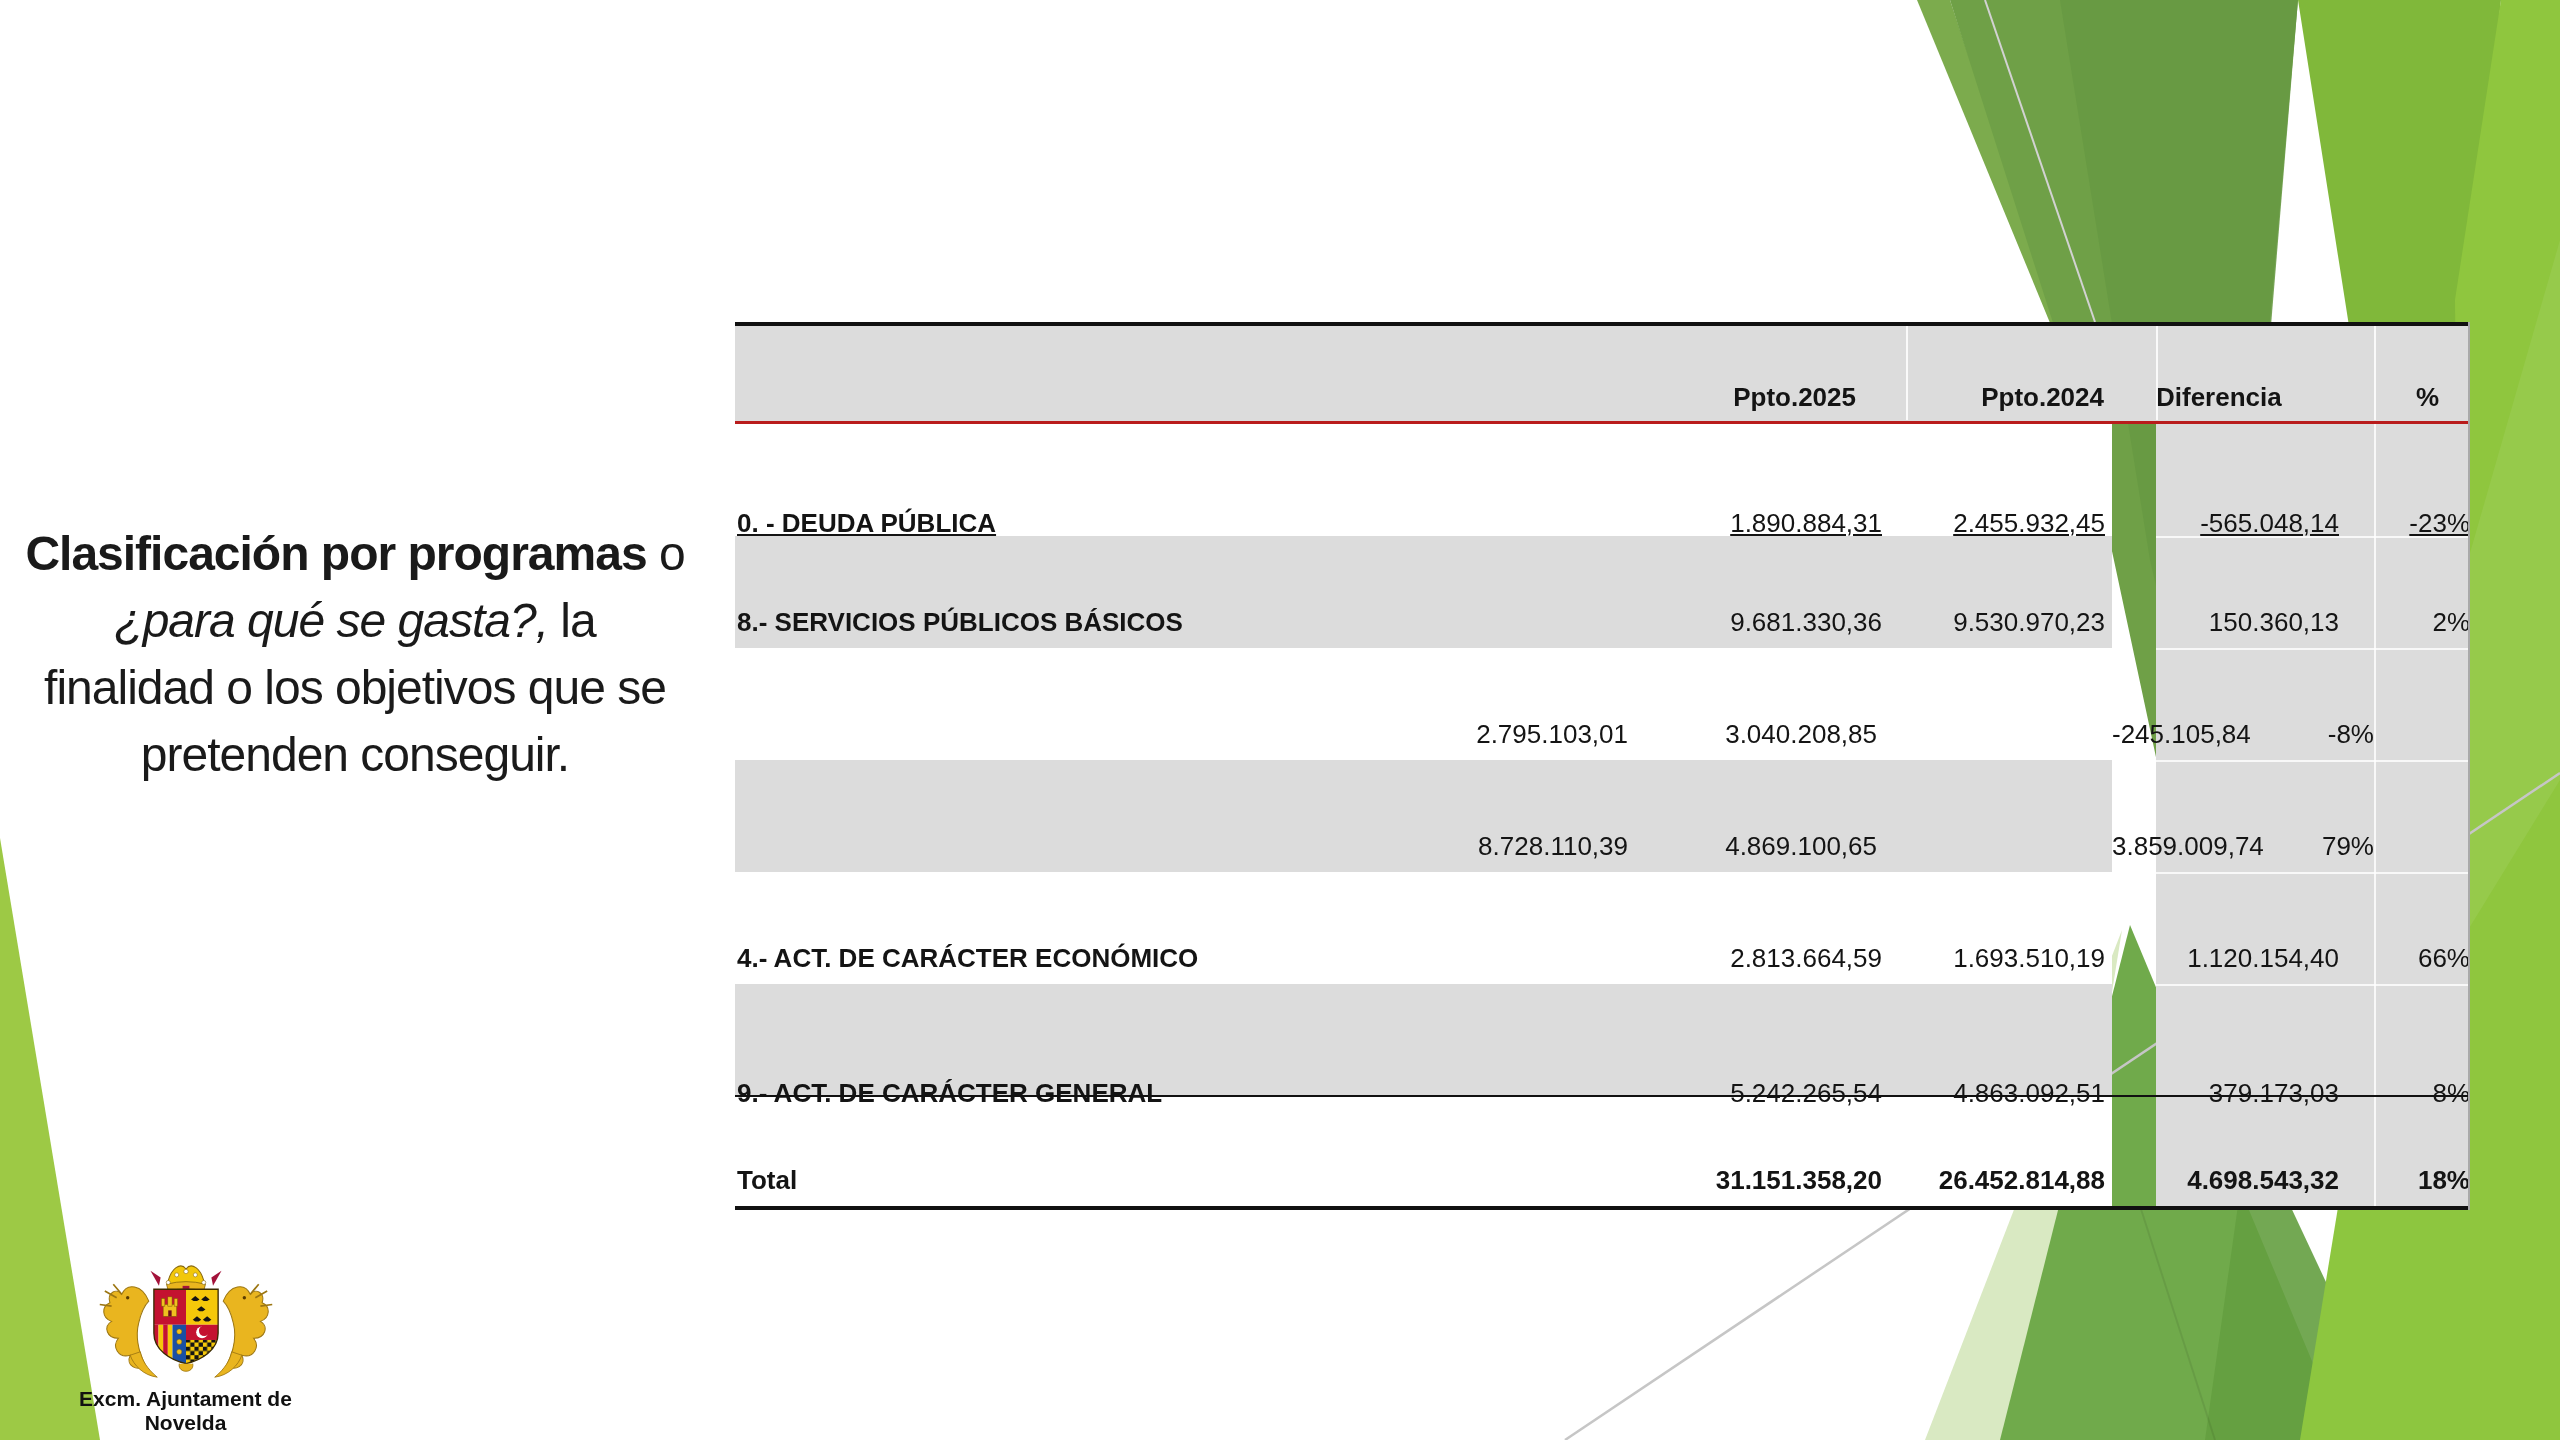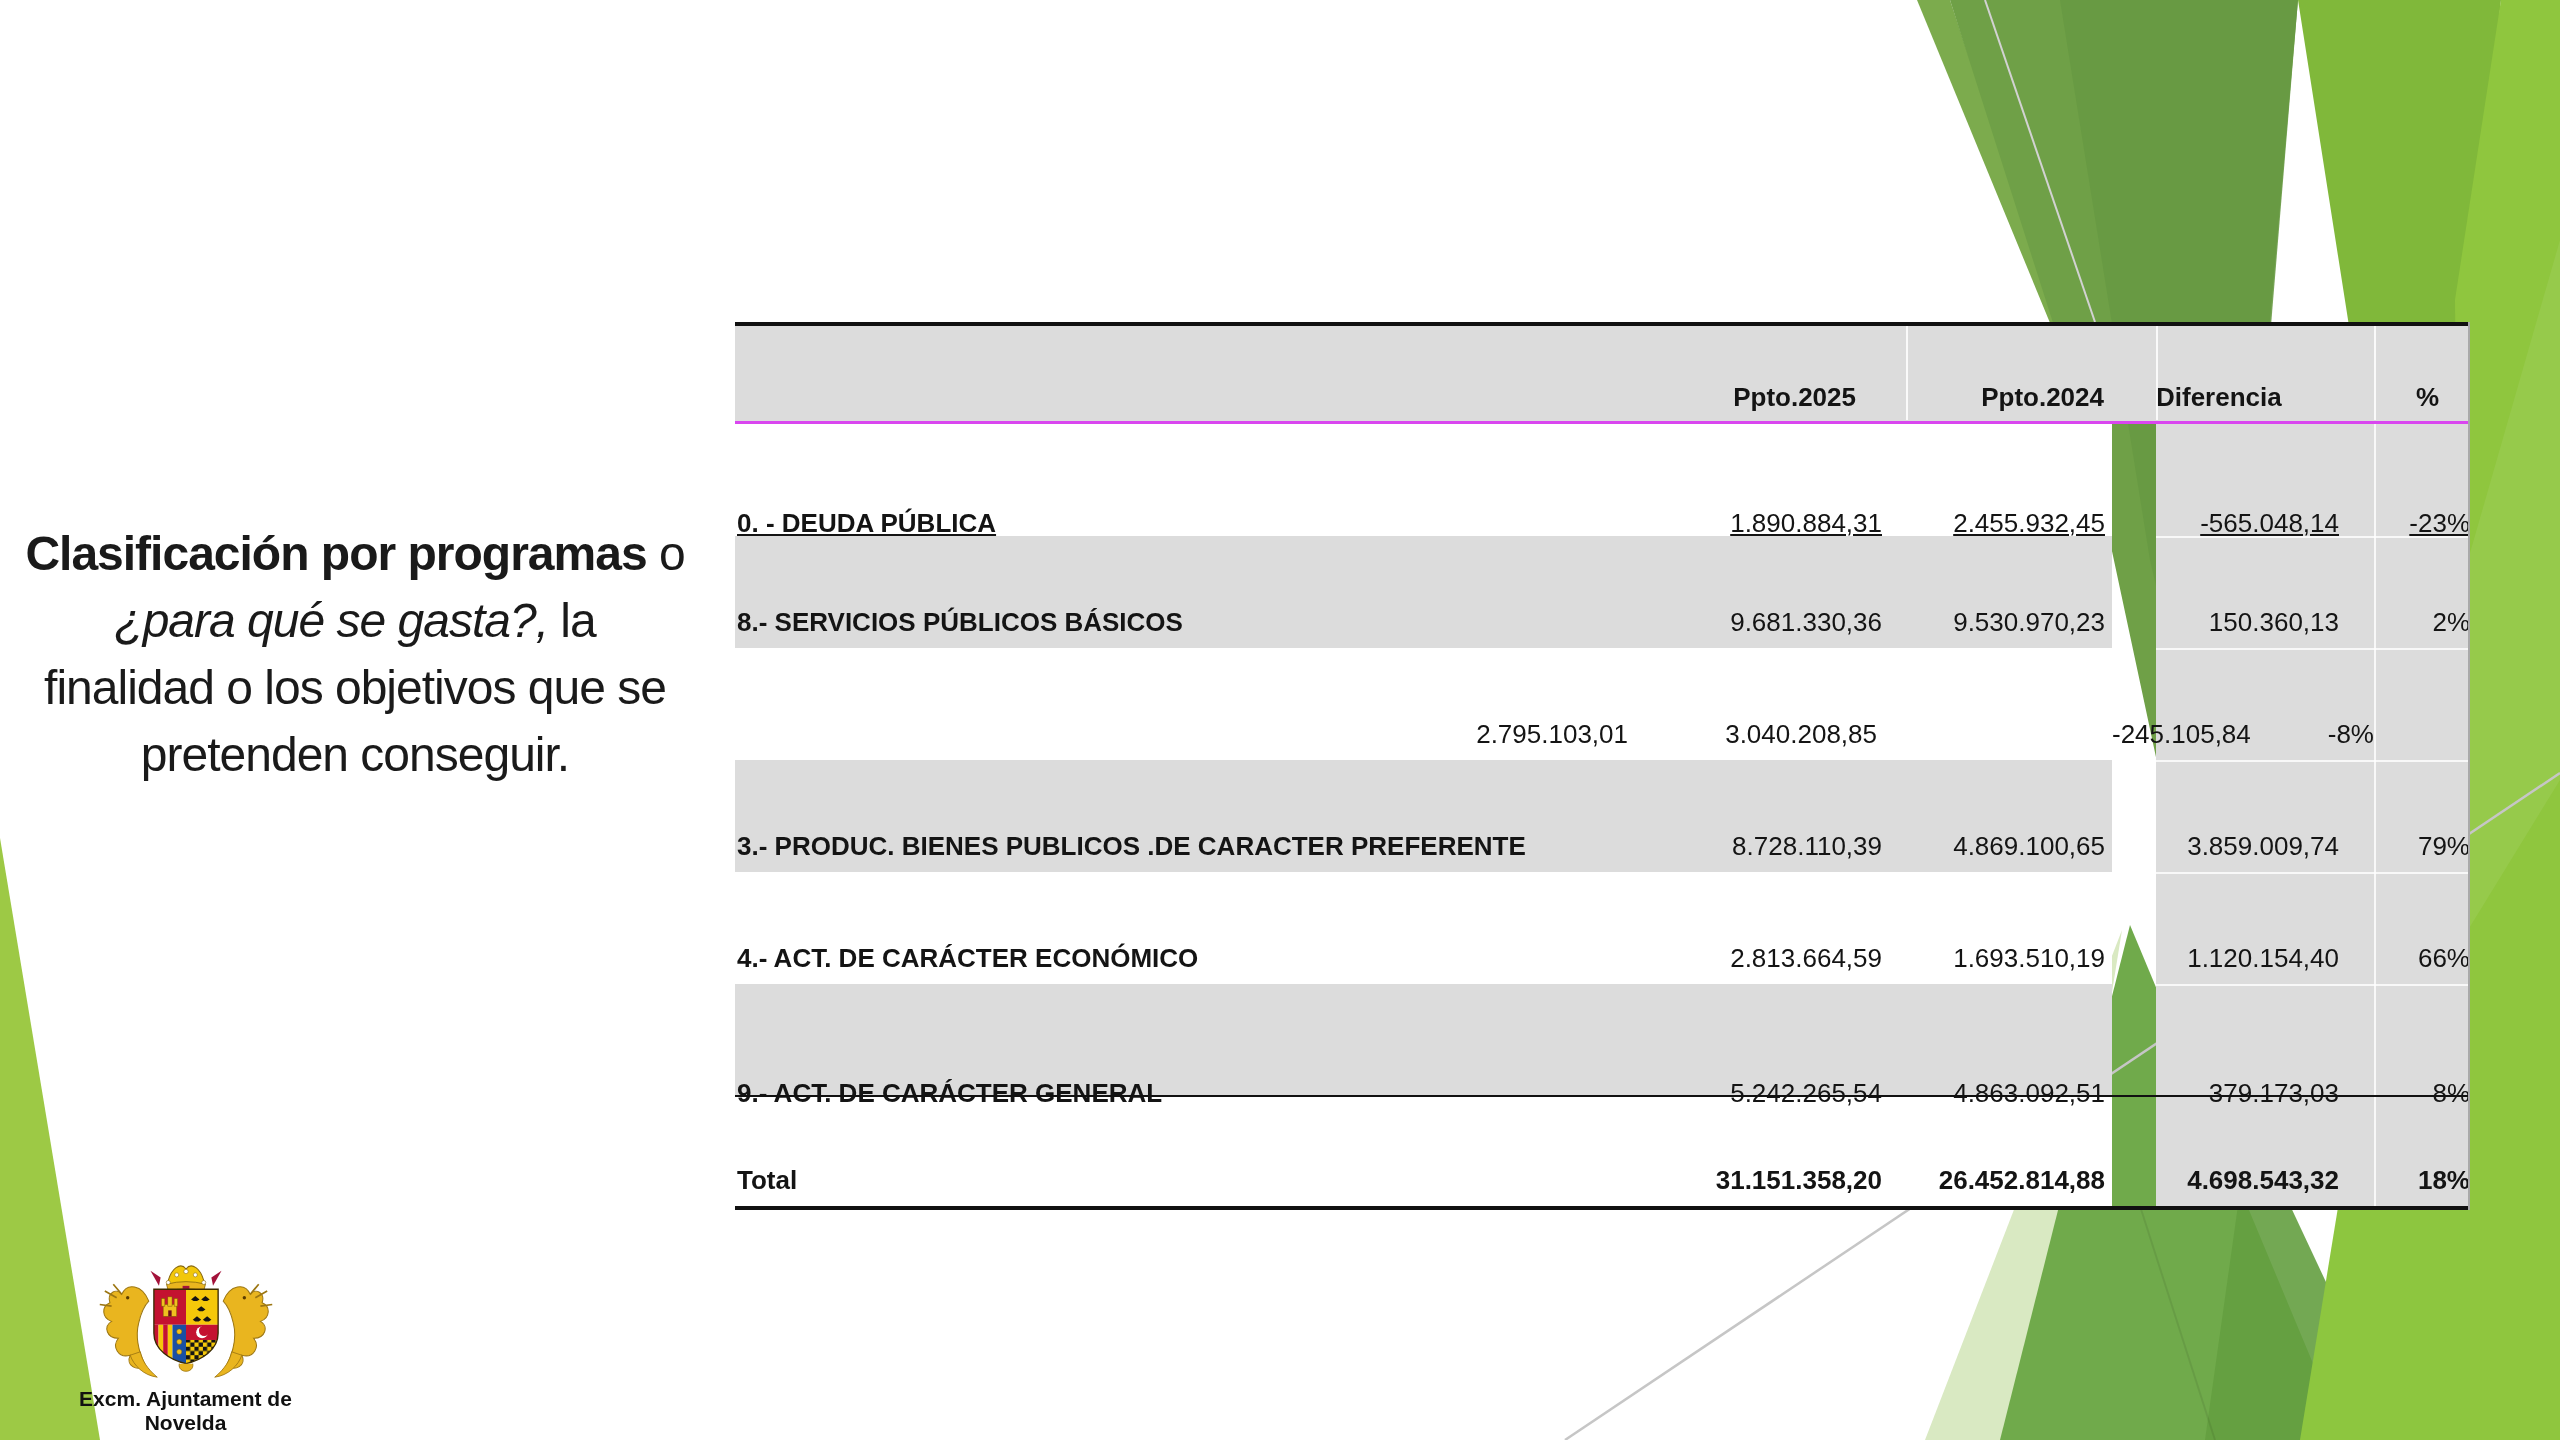--- a/index.html
+++ b/index.html
@@ -13,21 +13,21 @@
   body{width:2560px;height:1440px;position:relative;overflow:hidden;background:#fff;
        font-family:"Liberation Sans",sans-serif;color:var(--ink);}
   #bg{position:absolute;left:0;top:0;width:2560px;height:1440px;}
   
   #title{position:absolute;left:25px;top:520px;width:660px;text-align:center;
          font-size:48px;line-height:67px;letter-spacing:-1px;color:#1a1a1a;}
   #title .b{font-weight:bold;} #title .i{font-style:italic;}
   
   #tablewrap{position:absolute;left:735px;top:322px;width:1735px;height:888px;font-size:26px;}
   #thead{position:absolute;left:0;top:0;width:1735px;height:102px;box-sizing:border-box;
-         background:var(--header-gray);border-top:4px solid #111;border-bottom:3px solid #d946ef;
+         background:var(--header-gray);border-top:4px solid #111;border-bottom:3px solid #b91c1c;
          display:grid;grid-template-columns:895px 254px 228px 44px 218px 96px;align-items:end;}
   #thead .hc{font-weight:bold;padding-bottom:8px;}
   .hsep{position:absolute;top:4px;height:94px;width:2px;background:rgba(255,255,255,.85);}
   #leftpane{position:absolute;left:0;top:102px;width:1377px;height:782px;background:#fff;}
   .gband{position:absolute;left:0;width:1377px;height:112px;background:var(--band-gray);}
   #rightpane{position:absolute;left:1421px;top:102px;width:314px;height:782px;background:var(--band-gray);}
   .rline{position:absolute;left:1421px;width:314px;height:2px;background:rgba(255,255,255,.8);}
   .vline{position:absolute;top:102px;height:782px;width:2px;background:rgba(255,255,255,.8);}
   #thinrule{position:absolute;left:0;top:773px;width:1735px;height:2px;background:#111;}
   #botrule{position:absolute;left:0;top:884px;width:1735px;height:4px;background:#111;}
@@ -110,21 +110,20 @@
         <div class="c n n4">2%</div>
       </div>
       <div class="trow" style="top: 388px;">
         <div class="c n n1">2.795.103,01</div>
         <div class="c n n2">3.040.208,85</div>
         <div class="c gap"></div>
         <div class="c n n3">-245.105,84</div>
         <div class="c n n4">-8%</div>
       </div>
       <div class="trow" style="top: 500px;">
-        <div class="c lab">3.- PRODUC. BIENES PUBLICOS .DE CARACTER PREFERENTE</div>
         <div class="c n n1">8.728.110,39</div>
         <div class="c n n2">4.869.100,65</div>
         <div class="c gap"></div>
         <div class="c n n3">3.859.009,74</div>
         <div class="c n n4">79%</div>
       </div>
       <div class="trow" style="top: 612px;">
         <div class="c lab">4.- ACT. DE CARÁCTER ECONÓMICO</div>
         <div class="c n n1">2.813.664,59</div>
         <div class="c n n2">1.693.510,19</div>

